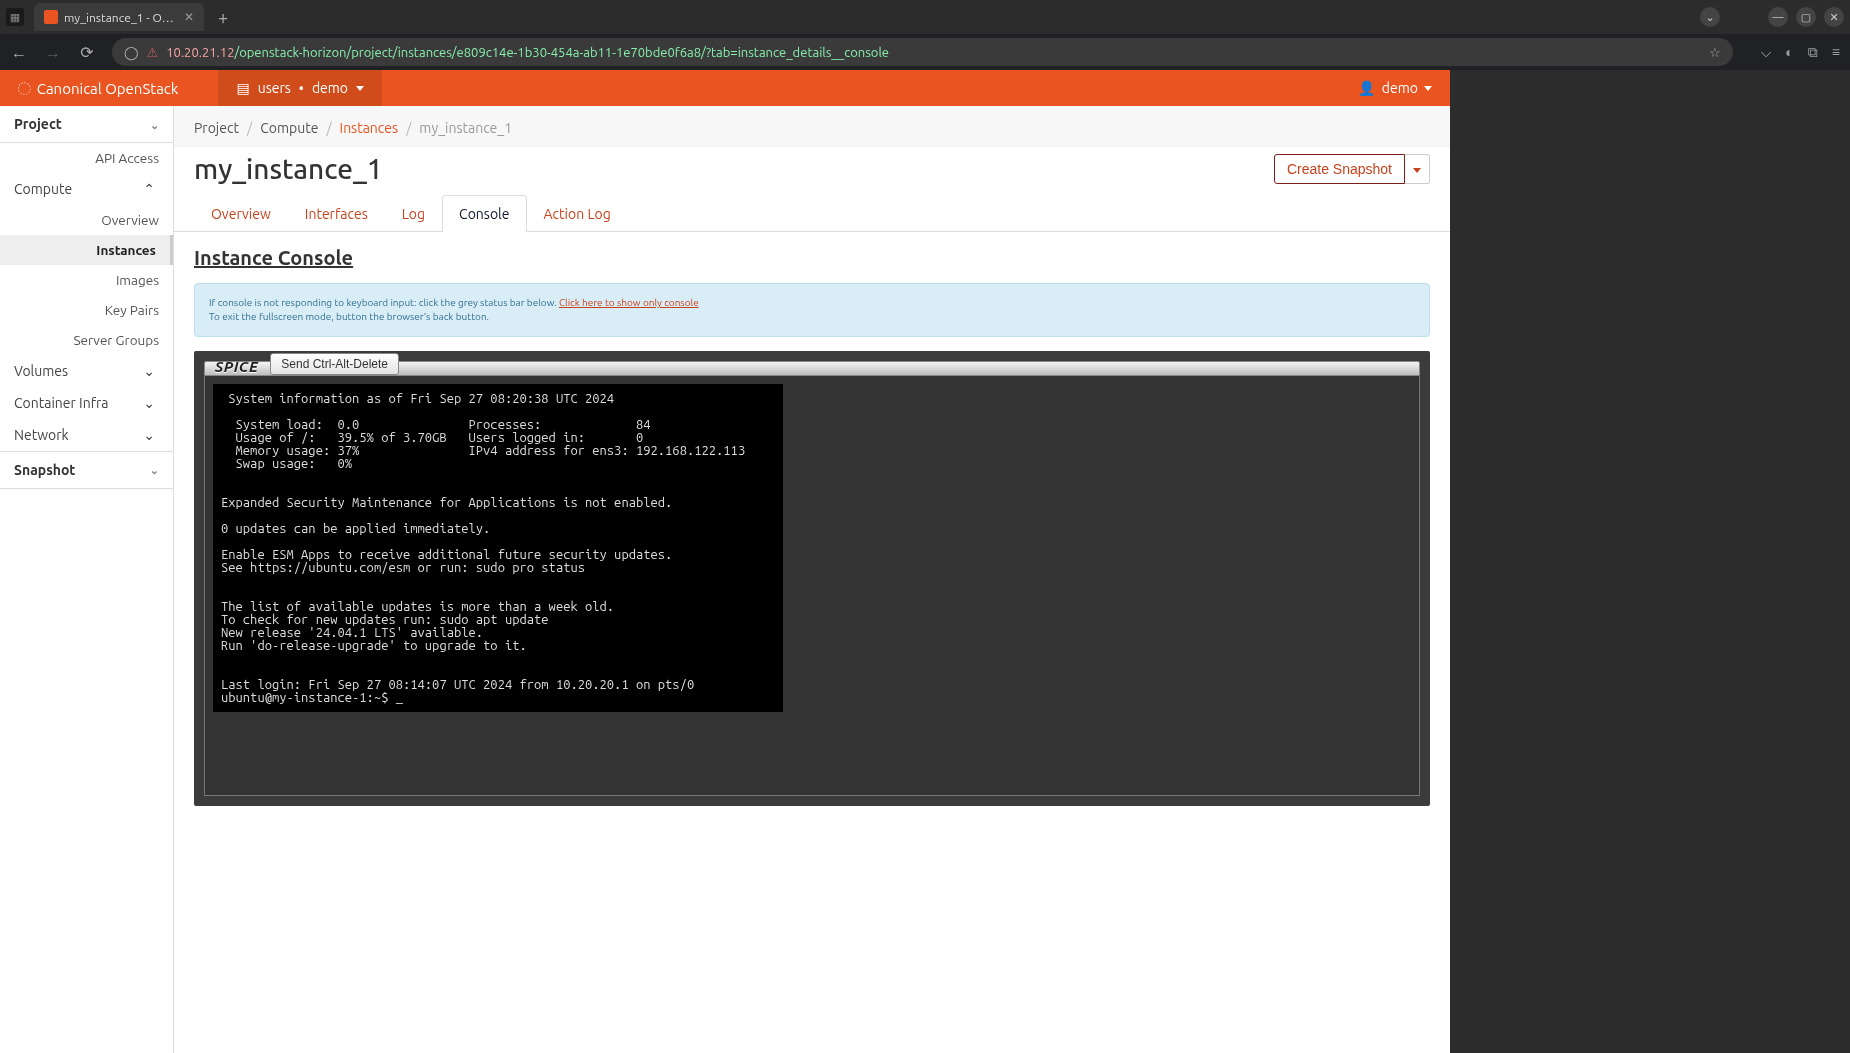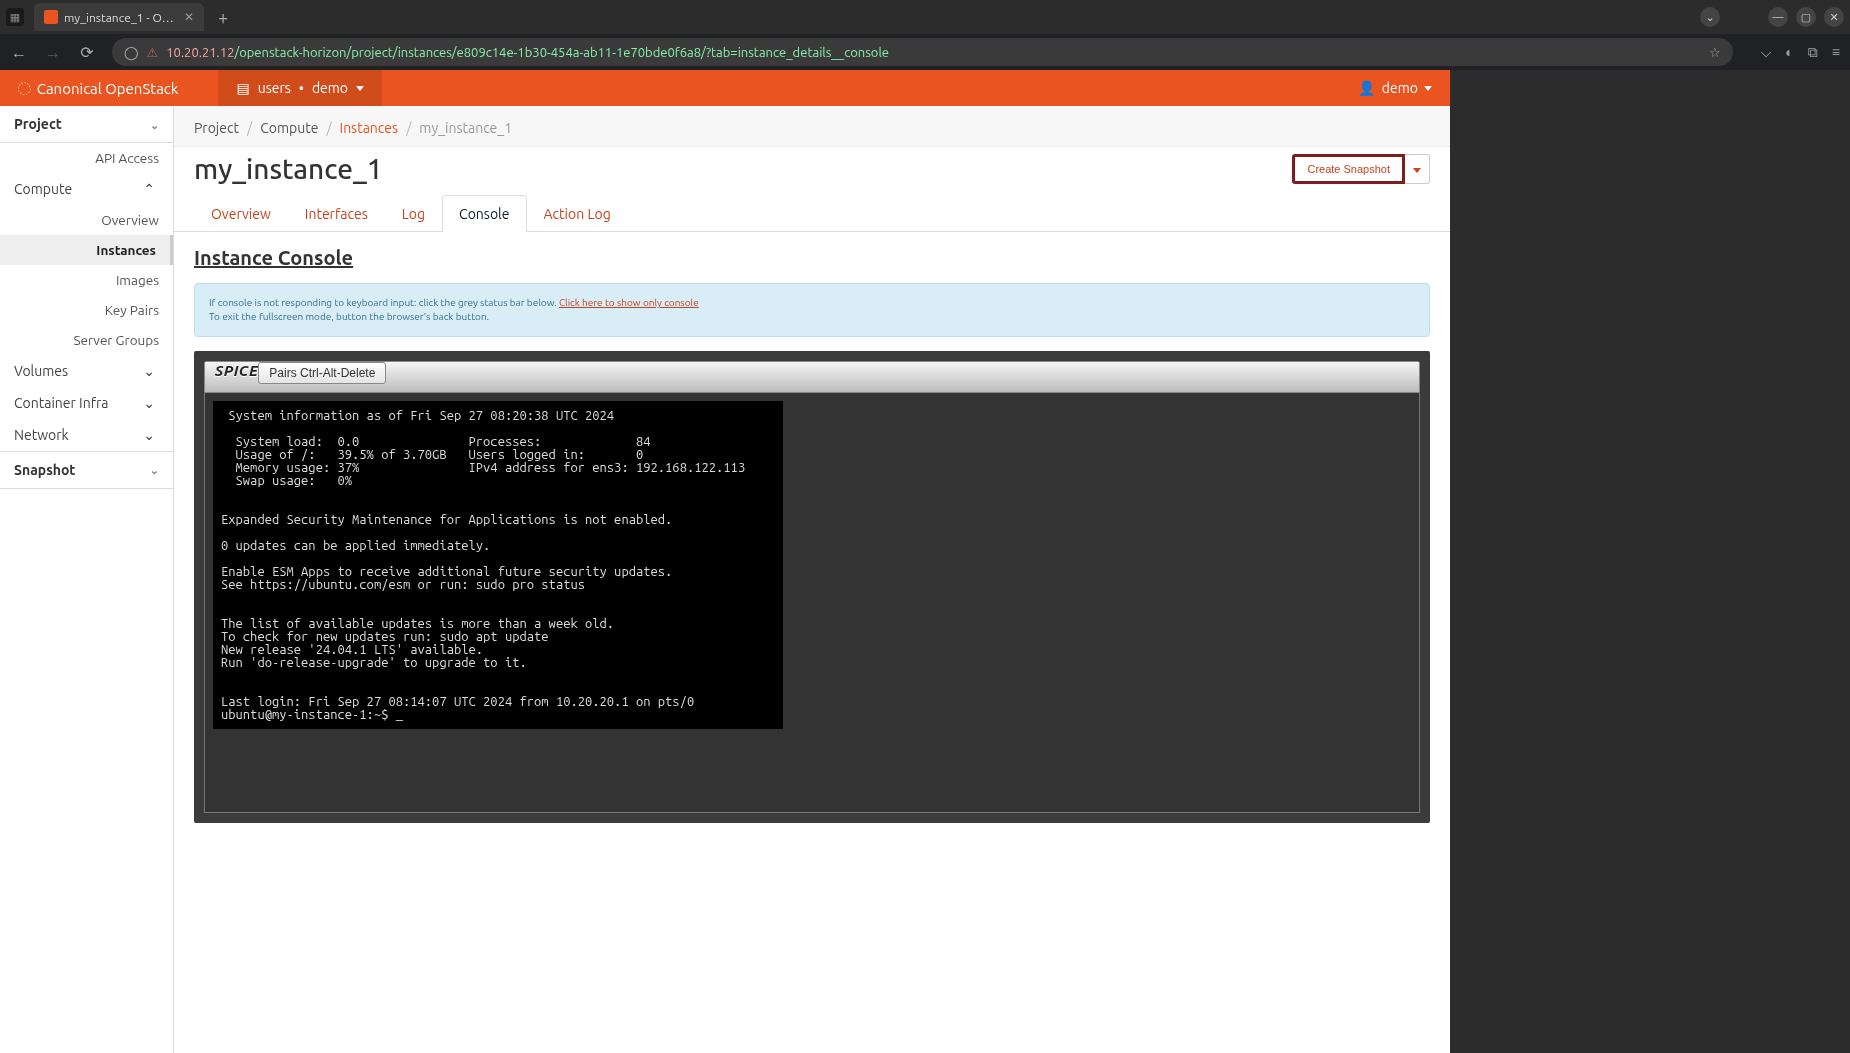--- a/index.html
+++ b/index.html
@@ -48,33 +48,33 @@
 .content { flex:1; padding:0 0 0 0; background:#fff;}
 .breadcrumb { padding:14px 20px 10px; font-size:14px; color:#777; background:#f7f7f7; border-bottom:1px solid #eee; display:flex; gap:8px; align-items:center; flex-wrap:wrap;}
 .breadcrumb a { color:#e95420; text-decoration:none; }
 .breadcrumb .sep { color:#bbb; }
 .breadcrumb .here { color:#999; }
 .breadcrumb .plain { color:#555; }
 
 .page-head { display:flex; align-items:center; padding:6px 20px 10px;}
 .page-title { font-size:28px; font-weight:500; color:#333; }
 .actions { margin-left:auto; display:flex; }
-.btn { border:3px solid #7f1d1d; background:#fff; padding:6px 12px; font-size:11px; color:#c7431f; border-radius:3px 0 0 3px; cursor:pointer; }
+.btn { border:1px solid #7f1d1d; background:#fff; padding:6px 12px; font-size:14px; color:#c7431f; border-radius:3px 0 0 3px; cursor:pointer; }
 .btn-caret { border:1px solid #ccc; border-left:none; background:#fff; padding:6px 8px; border-radius:0 3px 3px 0; cursor:pointer; color:#c7431f;}
 
 .tabs { display:flex; border-bottom:1px solid #ddd; padding:0 20px; gap:0;}
 .tab { padding:10px 16px; color:#c7431f; font-size:14px; cursor:pointer; border:1px solid transparent; border-bottom:none; position:relative; top:1px; border-radius:4px 4px 0 0;}
 .tab.active { background:#fff; border-color:#ddd; color:#0f172a; }
 
 .section-title { padding:14px 20px 8px; font-size:20px; font-weight:bold; color:#333;text-decoration:underline;}
 .alert-info { margin:6px 20px 14px; background:#d9edf7; border:1px solid #bcdff1; color:#31708f; padding:12px 14px; border-radius:4px; font-size:10px; line-height:1.4;}
 .alert-info a { color:#c7431f; text-decoration:underline;}
 
 .console-wrap { margin:0 20px 20px; background:#3b3b3b; padding:10px; border-radius:2px;}
-.spice-bar { height:32px; background:linear-gradient(#f5f5f5,#bdbdbd); border:1px solid #888; border-radius:2px 2px 0 0; display:flex; align-items:flex-start; padding:0 10px; gap:0;}
+.spice-bar { height:15px; background:linear-gradient(#f5f5f5,#bdbdbd); border:1px solid #888; border-radius:2px 2px 0 0; display:flex; align-items:flex-end; padding:0 10px; gap:12px;}
 .spice-label { font-weight:bold; font-style:italic; font-size:15px; color:#222; text-shadow:0 1px 0 #fff; letter-spacing:.5px;}
 .cad-btn { background:linear-gradient(#fff,#e4e4e4); border:1px solid #888; border-radius:3px; padding:3px 10px; font-size:12px; cursor:pointer; color:#333;}
 .console-frame { background:#333333; border:1px solid #777; padding:8px; border-top:none;}
 .terminal { background:#000; color:#dcdcdc; font-family:"Ubuntu Mono","Courier New",monospace; font-size:13px; line-height:1.0; white-space:pre; padding:8px; width:570px; min-height:310px;}
 </style>
 </head>
 <body>
 
 <div class="os-titlebar">
   <div class="app-icon">
@@ -198,21 +198,21 @@
       <div class="section-title">Instance Console</div>
 
       <div class="alert-info">
         <span>If console is not responding to keyboard input: click the grey status bar below. </span><a href="#">Click here to show only console</a><br>
         <span>To exit the fullscreen mode, button the browser's back button.</span>
       </div>
 
       <div class="console-wrap">
         <div class="spice-bar">
           <span class="spice-label">SPICE</span>
-          <button class="cad-btn">Pairs Ctrl-Alt-Delete</button>
+          <button class="cad-btn">Send Ctrl-Alt-Delete</button>
         </div>
         <div class="console-frame" style="min-height:420px">
           <div class="terminal"> System information as of Fri Sep 27 08:20:38 UTC 2024
 
   System load:  0.0               Processes:             84
   Usage of /:   39.5% of 3.70GB   Users logged in:       0
   Memory usage: 37%               IPv4 address for ens3: 192.168.122.113
   Swap usage:   0%
 
 

